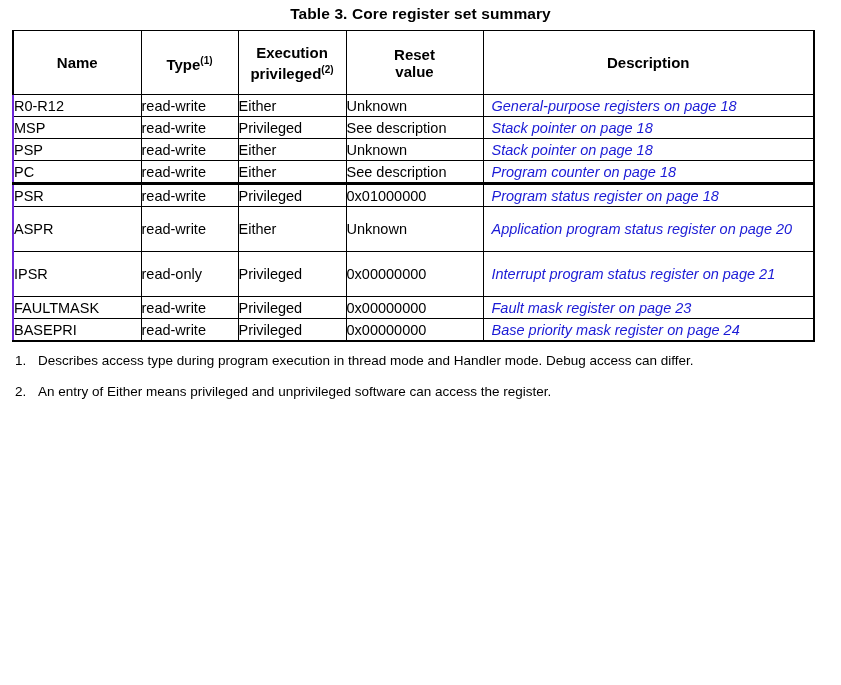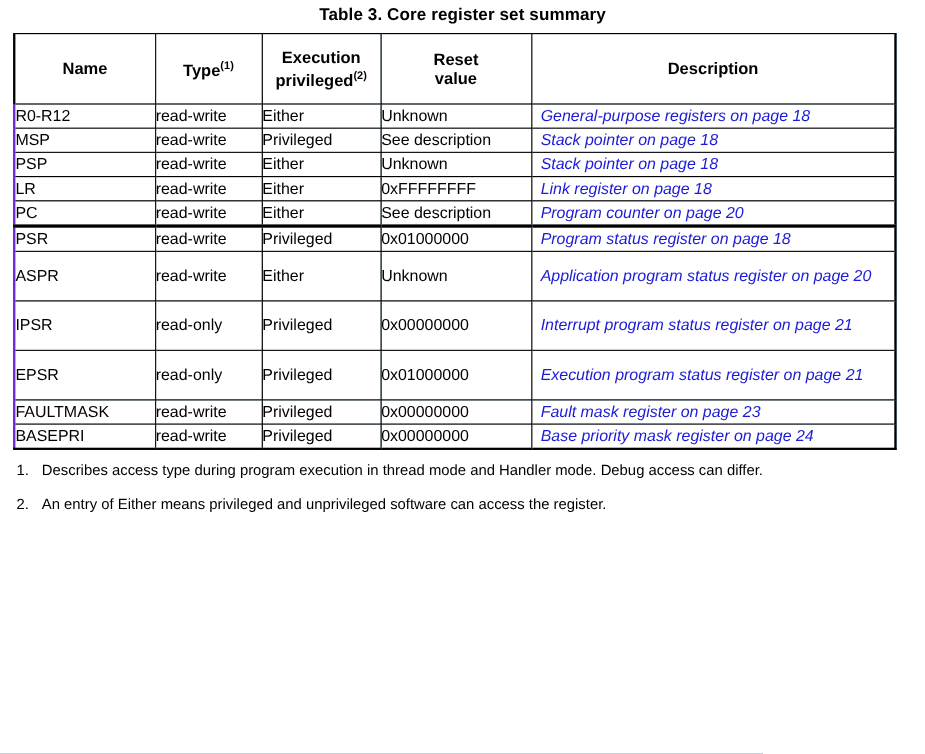--- a/index.html
+++ b/index.html
@@ -36,21 +36,21 @@
 
   
   .table-wrap {
     margin: 0 12px 0 12px;
     width: 801px;
   }
   table.reg {
     border-collapse: collapse;
     width: 801px;
     table-layout: fixed;
-    background: #0c4a6e;
+    background: #737373;
   }
   table.reg col.c-name  { width: 128px; }
   table.reg col.c-type  { width: 97px; }
   table.reg col.c-priv  { width: 108px; }
   table.reg col.c-reset { width: 137px; }
   table.reg col.c-desc  { width: 331px; }
 
   table.reg th,
   table.reg td {
     border: 1px solid #000;
@@ -192,34 +192,27 @@
         </tr>
 
         <tr>
           <td>PSP</td>
           <td>read-write</td>
           <td>Either</td>
           <td>Unknown</td>
           <td class="desc">Stack pointer on page 18</td>
         </tr>
 
-        <tr>
-          <td>LR</td>
-          <td>read-write</td>
-          <td>Either</td>
-          <td>0xFFFFFFFF</td>
-          <td class="desc">Link register on page 18</td>
-        </tr>
 
         <tr>
           <td>PC</td>
           <td>read-write</td>
           <td>Either</td>
           <td>See description</td>
-          <td class="desc">Program counter on page 20</td>
+          <td class="desc">Program counter on page 18</td>
         </tr>
 
         <tr class="thick-top">
           <td>PSR</td>
           <td>read-write</td>
           <td>Privileged</td>
           <td>0x01000000</td>
           <td class="desc">Program status register on page 18</td>
         </tr>
 
@@ -232,27 +225,20 @@
         </tr>
 
         <tr class="tall">
           <td>IPSR</td>
           <td>read-only</td>
           <td>Privileged</td>
           <td>0x00000000</td>
           <td class="desc">Interrupt program status register on page 21</td>
         </tr>
 
-        <tr class="tall">
-          <td>EPSR</td>
-          <td>read-only</td>
-          <td>Privileged</td>
-          <td>0x01000000</td>
-          <td class="desc">Execution program status register on page 21</td>
-        </tr>
 
 
         <tr>
           <td>FAULTMASK</td>
           <td>read-write</td>
           <td>Privileged</td>
           <td>0x00000000</td>
           <td class="desc">Fault mask register on page 23</td>
         </tr>
 

